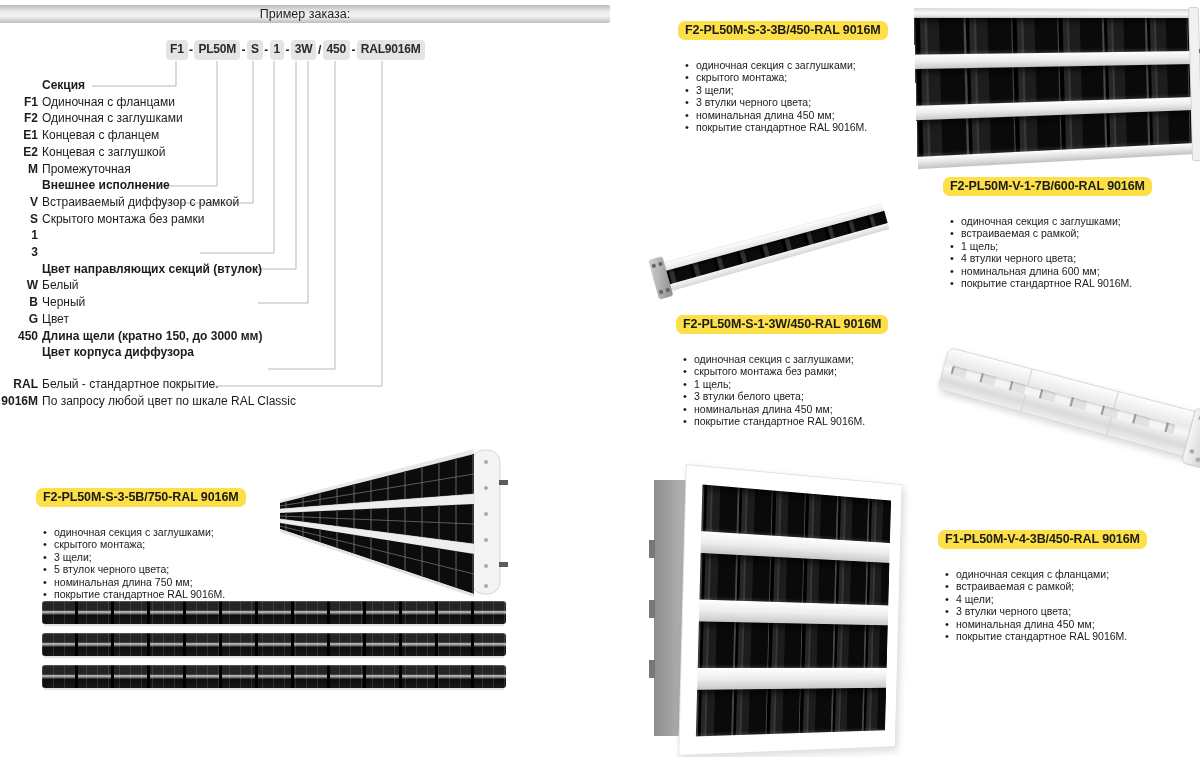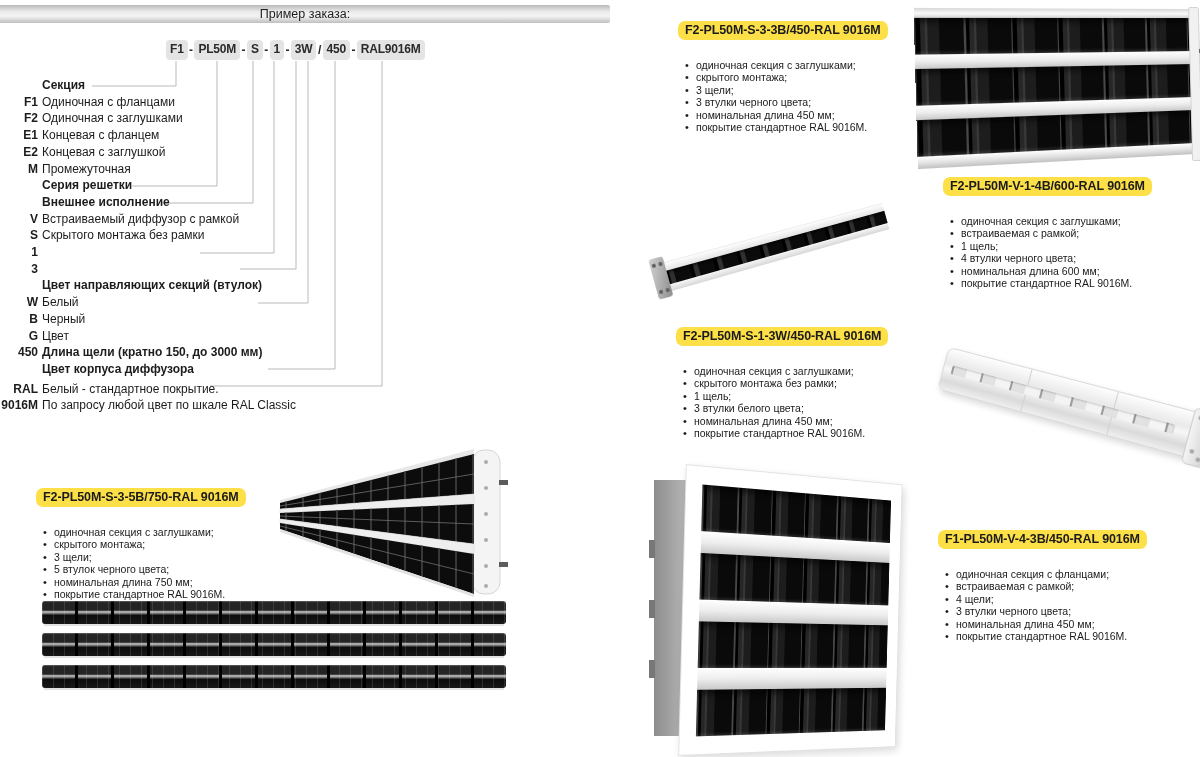--- a/index.html
+++ b/index.html
@@ -21,33 +21,33 @@
 
   svg.connectors{position:absolute;left:0;top:0;width:600px;height:430px;pointer-events:none}
   svg.connectors path{fill:none;stroke:#b9b9b9;stroke-width:1}
 
   
   .legend{position:absolute;left:0;top:77px;width:305px}
   .lrow{display:flex;align-items:center;line-height:16.7px;font-size:12px}
   .lrow .pfx{width:38px;flex:none;text-align:right;font-weight:700;margin-right:4px}
   .lrow .dsc{width:255px;white-space:pre-line}
   .lrow.b .dsc{font-weight:700}
-  .lrow.gap{margin-top:3px}
+  .lrow.gap{margin-top:15px}
 
   
   .card{position:absolute}
   .ctitle{display:inline-block;background:#fde047;border-radius:7px;padding:2px 7px 3px;
           font-size:12.5px;font-weight:700;letter-spacing:-0.1px;white-space:nowrap;color:#1b1b1b}
   .card ul{list-style:none;margin:19px 0 0;padding:0 0 0 7px}
   .card li{position:relative;font-size:10.5px;line-height:12.4px;padding-left:11px;color:#1a1a1a}
   .card li::before{content:"\2022";position:absolute;left:0;top:0;font-size:11px}
 
   #cardA{left:678px;top:20px;width:250px}
   #cardB{left:943px;top:176px;width:250px}
-  #cardC{left:676px;top:326px;width:250px}
+  #cardC{left:676px;top:314px;width:250px}
   #cardD{left:938px;top:529px;width:250px}
   #cardE{left:36px;top:487px;width:250px}
 
   
   .slot{background:
     repeating-linear-gradient(90deg, rgba(160,160,160,.45) 0 1.5px, transparent 1.5px 9px,
        rgba(255,255,255,.08) 9px 21px, transparent 21px 42px),
     repeating-linear-gradient(90deg,#000 0 5px,#272727 5px 11px,#0a0a0a 11px 42px);
     box-shadow:inset 0 4px 5px rgba(0,0,0,.55), inset 0 -2px 3px rgba(255,255,255,.12)}
   .rail{background:linear-gradient(180deg,#ffffff,#ededed 50%,#c9c9c9)}
@@ -189,24 +189,20 @@
     <div class="lrow">
         <span class="pfx">E2</span>
         <span class="dsc">Концевая с заглушкой</span>
       </div>
     <div class="lrow">
         <span class="pfx">M</span>
         <span class="dsc">Промежуточная</span>
       </div>
     <div class="lrow b">
         <span class="pfx"></span>
-        <span class="dsc">Серия решетки</span>
-      </div>
-    <div class="lrow b">
-        <span class="pfx"></span>
         <span class="dsc">Внешнее исполнение</span>
       </div>
     <div class="lrow">
         <span class="pfx">V</span>
         <span class="dsc">Встраиваемый диффузор с рамкой</span>
       </div>
     <div class="lrow">
         <span class="pfx">S</span>
         <span class="dsc">Скрытого монтажа без рамки</span>
       </div>
@@ -256,21 +252,21 @@
       <li>одиночная секция с заглушками;</li>
       <li>скрытого монтажа;</li>
       <li>3 щели;</li>
       <li>3 втулки черного цвета;</li>
       <li>номинальная длина 450 мм;</li>
       <li>покрытие стандартное RAL 9016M.</li>
     </ul>
   </div>
 
   <div class="card" id="cardB">
-    <span class="ctitle">F2-PL50M-V-1-4B/600-RAL 9016M</span>
+    <span class="ctitle">F2-PL50M-V-1-7B/600-RAL 9016M</span>
     <ul>
       <li>одиночная секция с заглушками;</li>
       <li>встраиваемая с рамкой;</li>
       <li>1 щель;</li>
       <li>4 втулки черного цвета;</li>
       <li>номинальная длина 600 мм;</li>
       <li>покрытие стандартное RAL 9016M.</li>
     </ul>
   </div>
 

